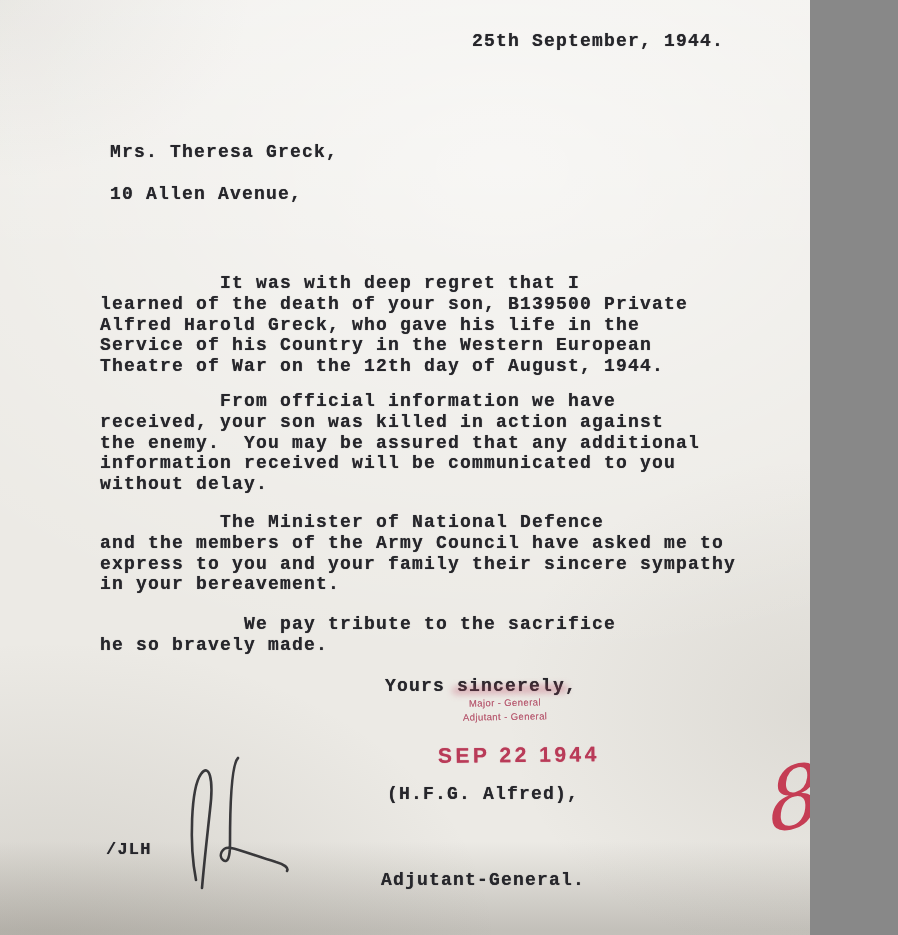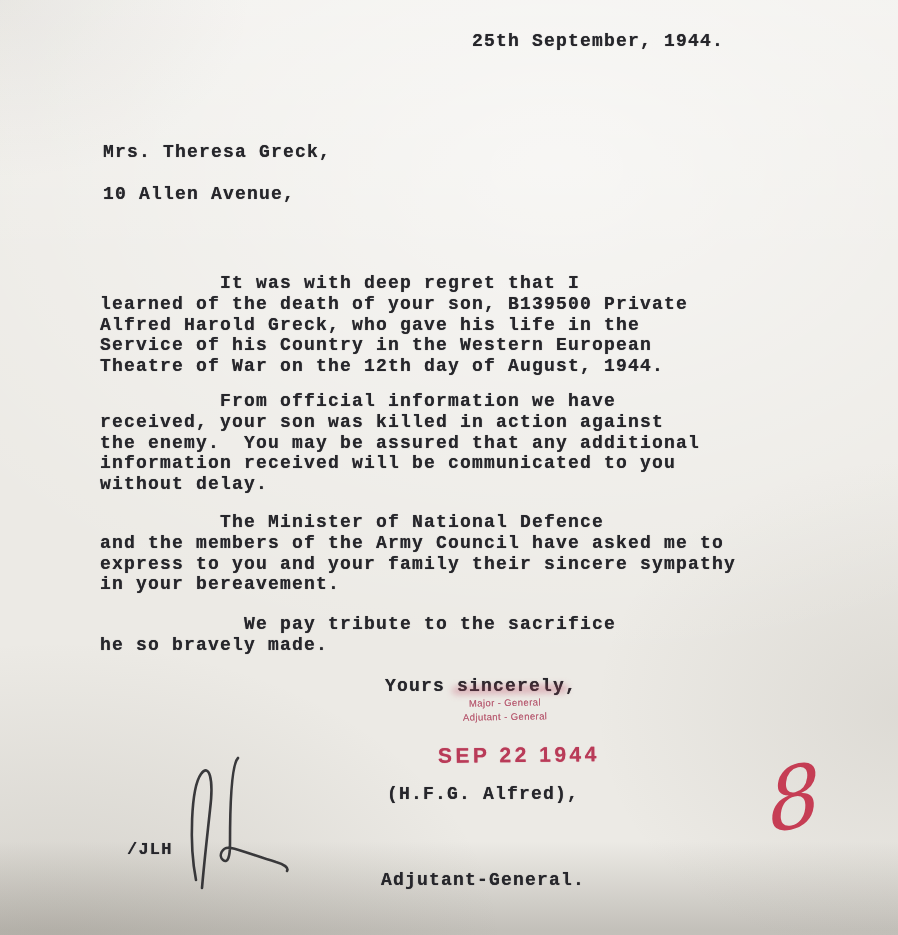--- a/index.html
+++ b/index.html
@@ -1,43 +1,43 @@
 <!DOCTYPE html>
 <html><head>
 <meta charset="utf-8">
 <style>
   html,body{margin:0;padding:0;background:#888;}
   .page{
-    position:relative; width:898px; height:935px; overflow:hidden;
+    position:relative; width:810px; height:935px; overflow:hidden;
     background-color:#eceae5;
     background-image:
       radial-gradient(1200px 800px at 62% 18%, rgba(255,255,255,.55), rgba(255,255,255,0) 62%),
       radial-gradient(750px 520px at 6% 102%, rgba(108,102,90,.20), rgba(108,102,90,0) 60%),
       radial-gradient(520px 420px at 101% 76%, rgba(120,114,102,.13), rgba(120,114,102,0) 60%),
       radial-gradient(420px 300px at 0% 0%, rgba(130,126,116,.10), rgba(130,126,116,0) 60%),
       linear-gradient(to bottom, rgba(255,255,255,.28), rgba(0,0,0,0) 28%, rgba(0,0,0,0) 90%, rgba(100,95,85,.30) 99.5%);
     font-family:"Liberation Mono","DejaVu Sans Mono",monospace;
   }
   .typed{
     position:absolute;
     font-family:"Liberation Mono","DejaVu Sans Mono",monospace;
     font-weight:700; font-size:18px; letter-spacing:1.2px; line-height:20.8px;
     color:#26262b; text-shadow:0 0 .7px rgba(25,25,30,.75);
     white-space:pre-wrap;
   }
   .date-line{left:472px; top:31px;}
-  .recipient{left:103px; top:142px;}
+  .recipient{left:110px; top:142px;}
   .salutation{left:103px; top:224px;}
   .p1{left:100px; top:273px;}
   .p2{left:100px; top:391px;}
   .p3{left:100px; top:512px;}
   .p4{left:100px; top:614px;}
   .closing{left:385px; top:676px;}
   .sig-block{left:368px; top:784px; width:230px; text-align:center; line-height:21.5px;}
-  .typist{left:106px; top:840px; font-size:17px;margin-left:21px;}
+  .typist{left:106px; top:840px; font-size:17px;}
 
   .rank-stamp{
     position:absolute; left:438px; top:696px; width:134px;
     font-family:"Liberation Sans","DejaVu Sans",sans-serif;
     font-size:9.5px; line-height:13.5px; letter-spacing:.4px;
     color:#b6576e; text-align:center; opacity:.95;
     transform:rotate(-1deg); text-shadow:0 0 .5px rgba(182,87,110,.8);
   }
   .stamp-smudge{
     position:absolute; left:452px; top:685px; width:116px; height:9px;

